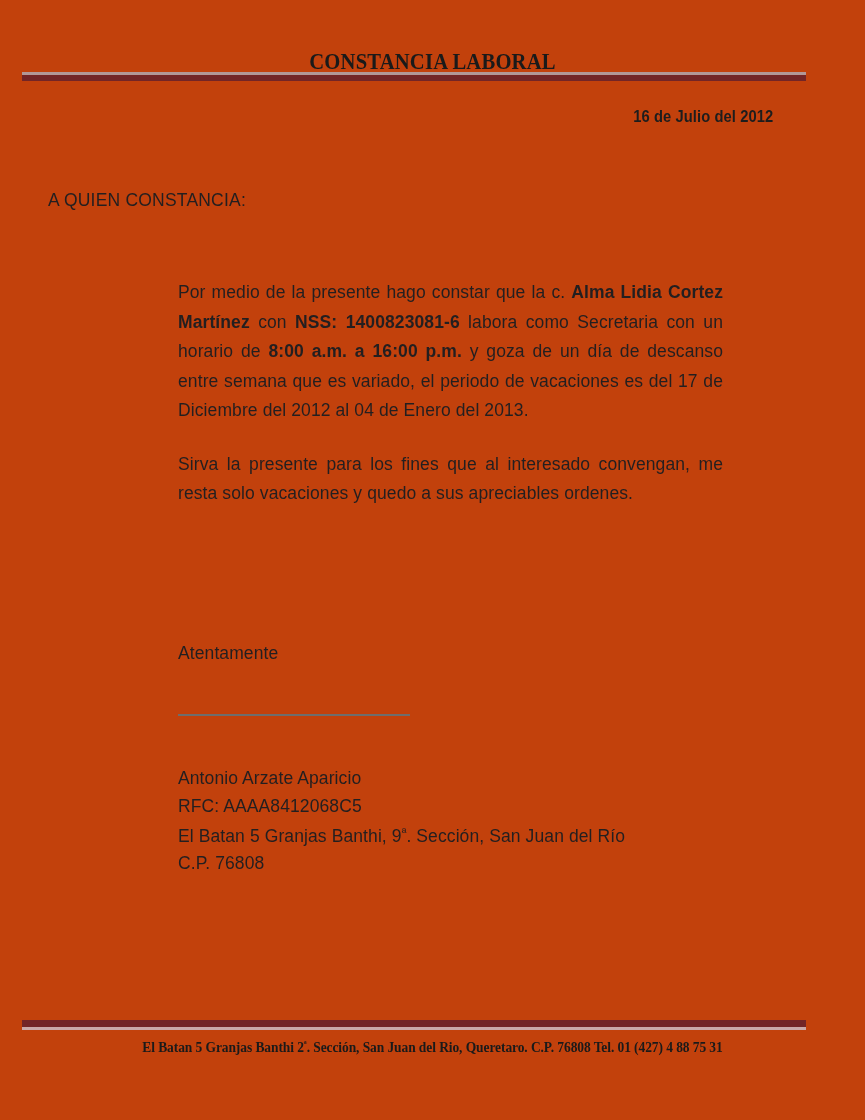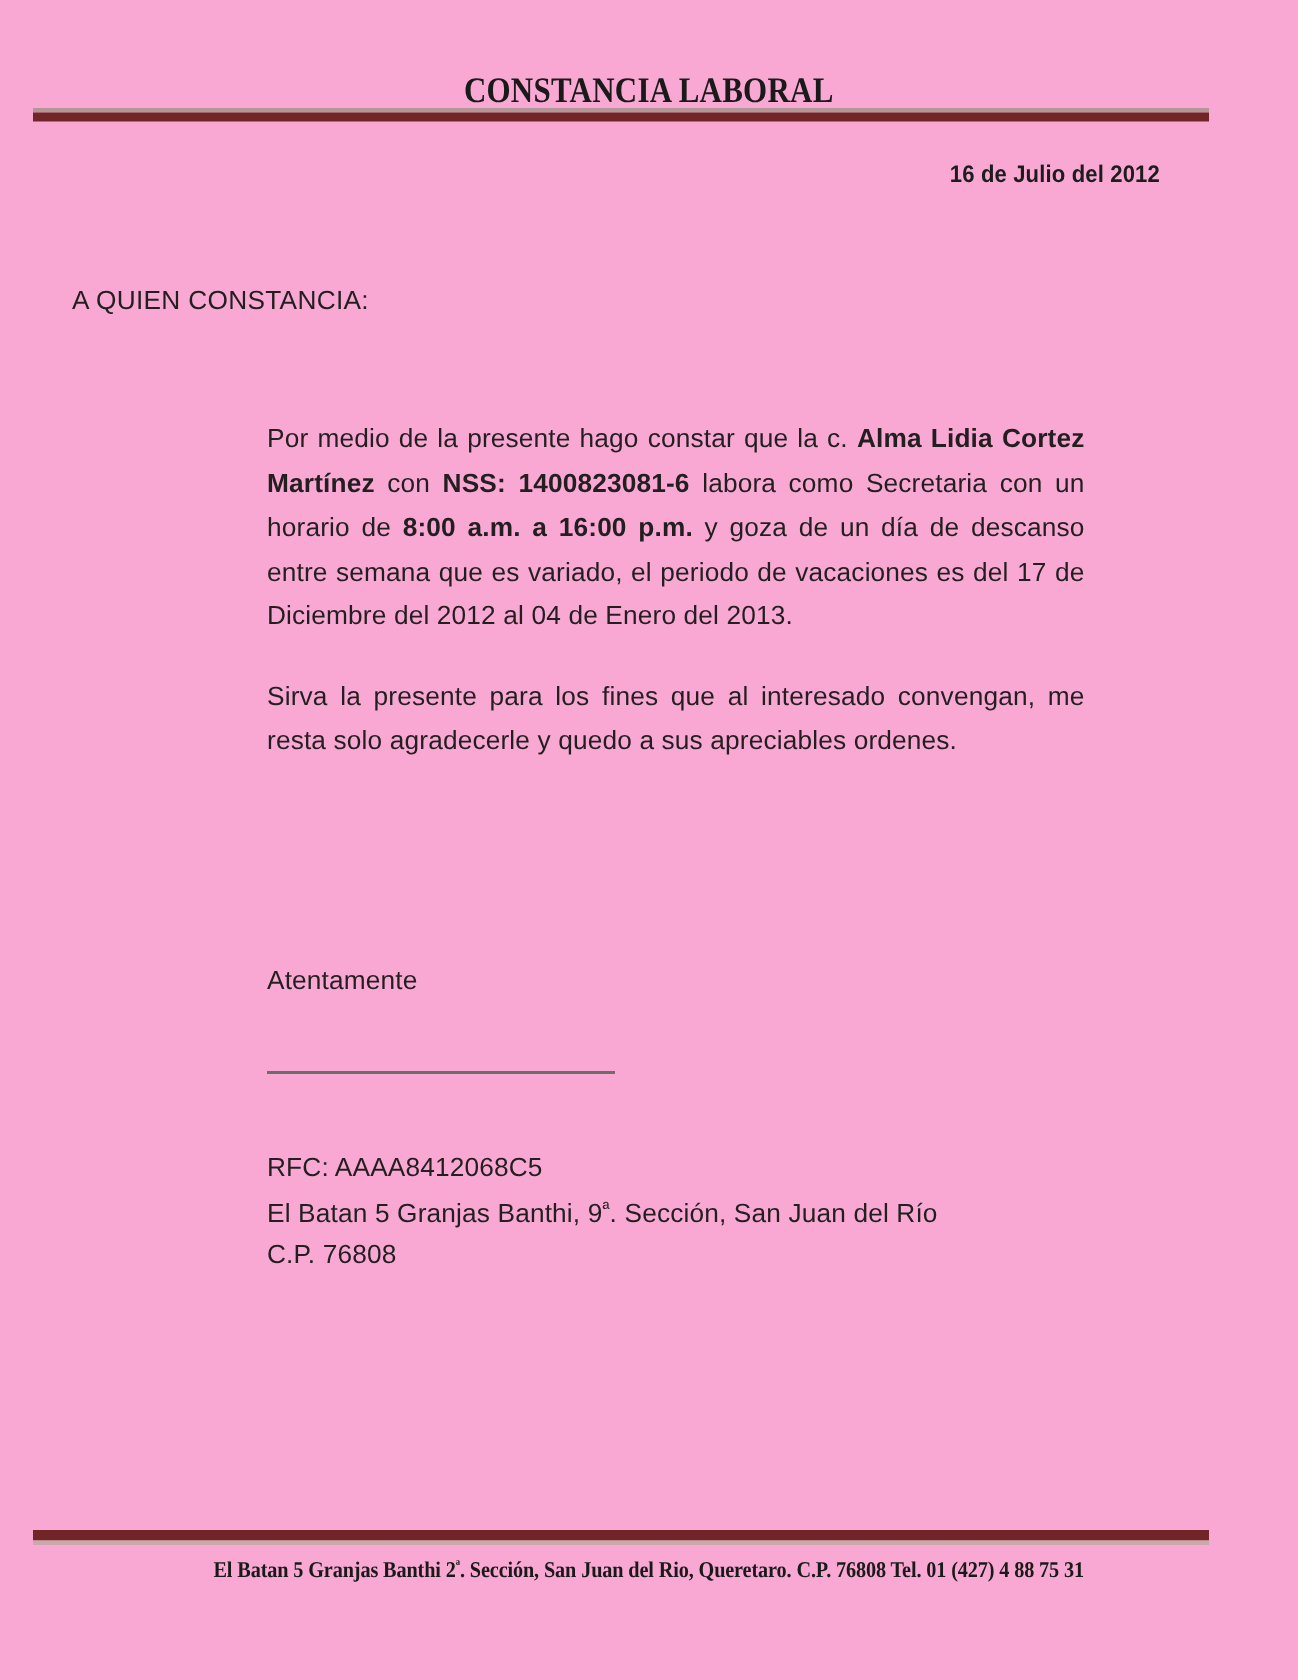--- a/index.html
+++ b/index.html
@@ -14,21 +14,21 @@
     position: relative;
     overflow: hidden;
     font-family: "Liberation Sans", sans-serif;
     color: #231f20;
     -webkit-font-smoothing: antialiased;
   }
 
   .page {
     position: absolute;
     inset: 0;
-    background: #f9a8d4;
+    background: #c2410c;
     padding-left: 48px;
   }
 
   
   .header-title {
     position: absolute;
     top: 48px;
     left: 0;
     width: 865px;
     text-align: center;
@@ -188,28 +188,29 @@
     <div class="rule-top"></div>
     <div class="rule-body"></div>
   </div>
 
   <div class="doc-date">16 de Julio del 2012</div>
 
   <div class="salutation">A QUIEN CONSTANCIA:</div>
 
   <div class="body-block">
     <p class="para" id="para-1"><span> Por medio de la presente hago constar que la c. </span><b>Alma Lidia Cortez Martínez</b><span> con </span><b>NSS: 1400823081-6</b><span> labora como Secretaria con un horario de </span><b>8:00 a.m. a 16:00 p.m.</b><span> y goza de un día de descanso entre semana que es variado, el periodo de vacaciones es del 17 de Diciembre del 2012 al 04 de Enero del 2013.</span></p>
-    <p class="para">Sirva la presente para los fines que al interesado convengan, me resta solo agradecerle y quedo a sus apreciables ordenes.</p>
+    <p class="para">Sirva la presente para los fines que al interesado convengan, me resta solo vacaciones y quedo a sus apreciables ordenes.</p>
   </div>
 
   <div class="closing">Atentamente</div>
 
   <div class="sign-rule"></div>
 
   <div class="sign-lines">
+    <div class="sline">Antonio Arzate Aparicio</div>
     <div class="sline">RFC: AAAA8412068C5</div>
     <div class="sline"><span>El Batan 5 Granjas Banthi, 9</span><span class="ord">ª</span><span>. Sección, San Juan del Río</span></div>
     <div class="sline">C.P. 76808</div>
   </div>
 
   <div class="footer-rule">
     <div class="frule-body"></div>
     <div class="frule-bottom"></div>
   </div>
 

